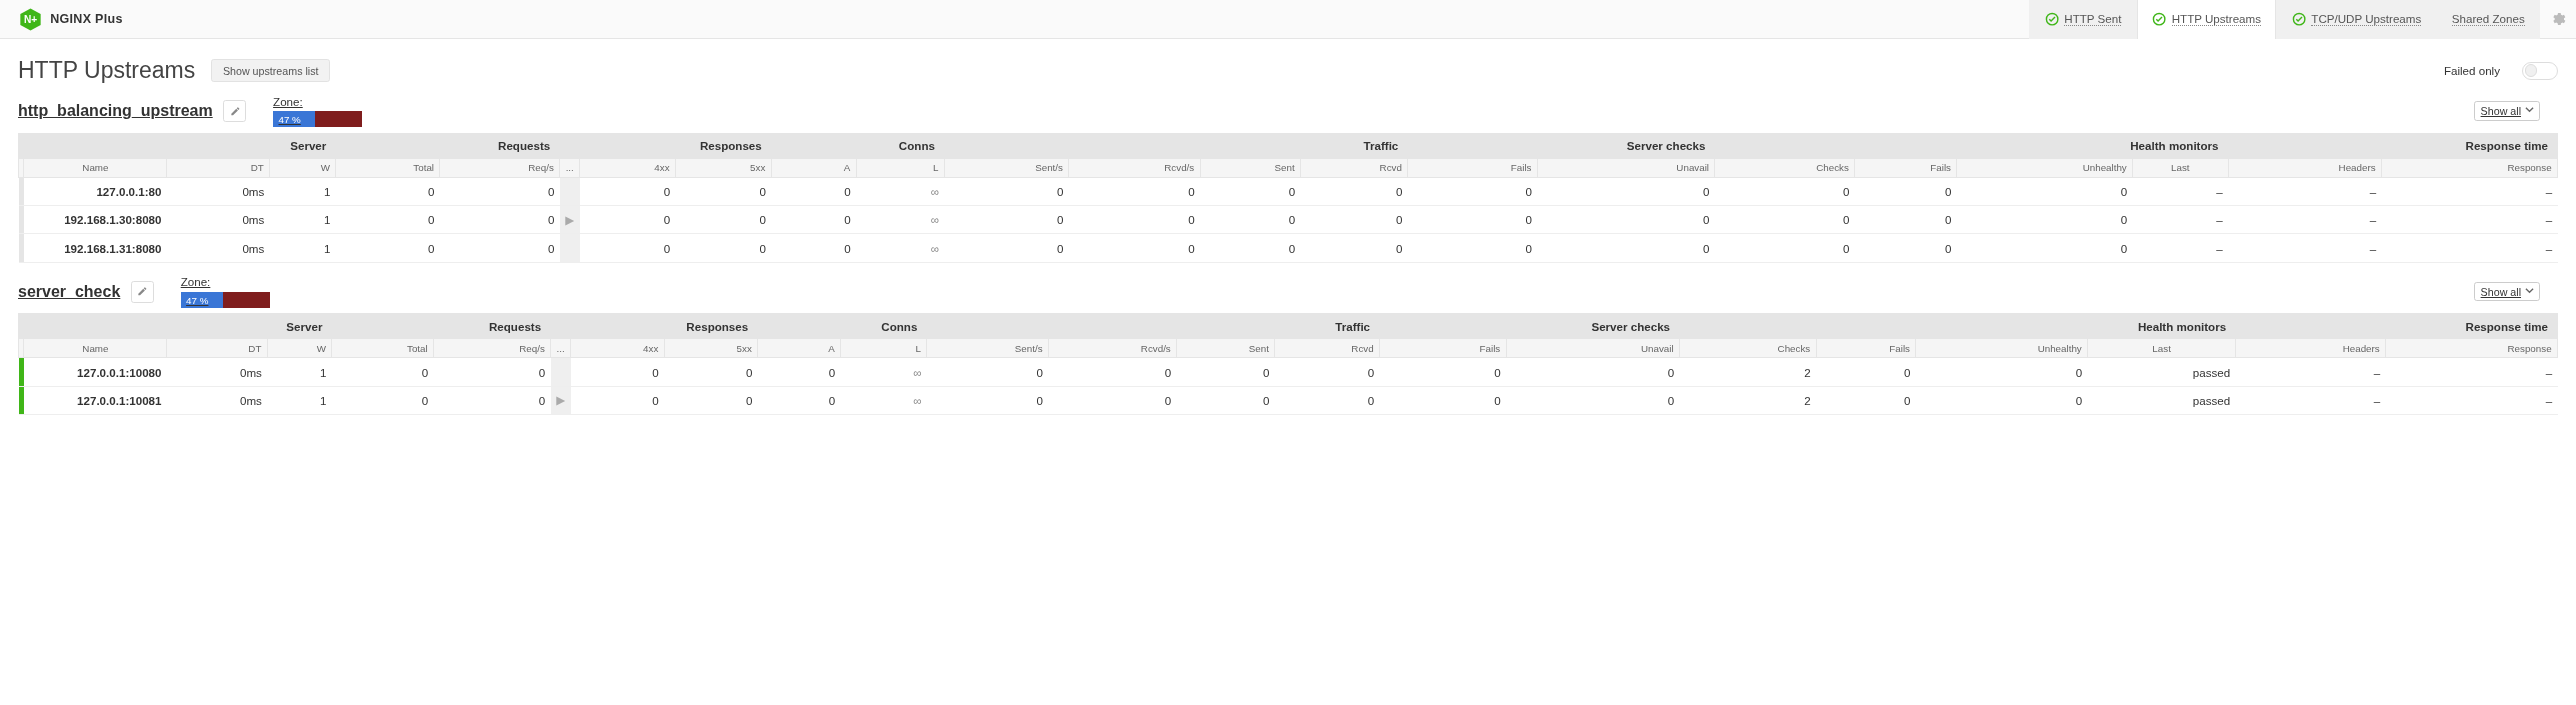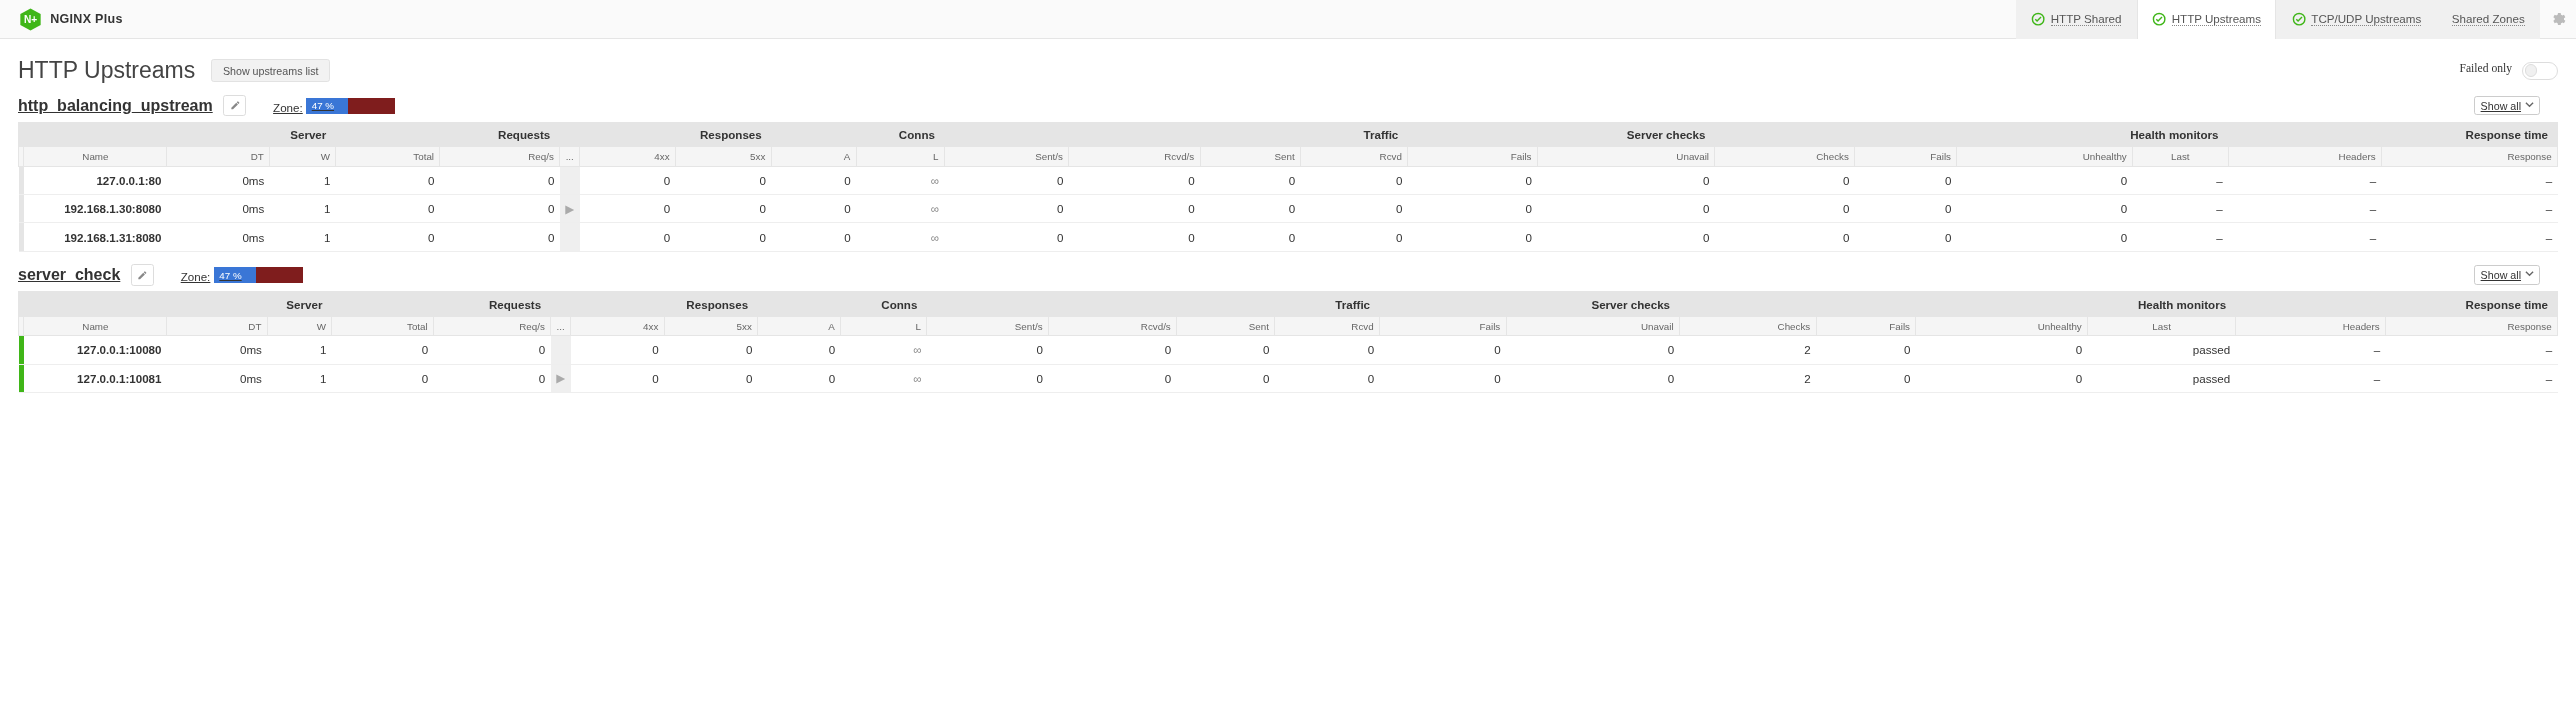--- a/index.html
+++ b/index.html
@@ -36,38 +36,38 @@
   .check-icon { width: 14.3px; height: 14.3px; }
   .gear { width: 36px; display:flex; align-items:center; justify-content:center; color:#bbb; cursor:pointer; height:39px; }
   .pagehdr {
     display:flex; align-items:center; padding: 18px 18px 7.2px 18px;
   }
   .pagetitle { font-size: 23px; font-weight: 300; color:#444; margin-right: 16px; }
   .btn-light {
     background:#f2f2f2; border:0.9px solid #e2e2e2; border-radius:2.7px;
     padding:4.5px 10.7px; font-size:10.7px; color:#555; cursor:pointer;
   }
-  .failed-only { margin-left:auto; display:flex; gap:10px; font-size:11.6px;font-family:Liberation Serif, serif; }
+  .failed-only { margin-left:auto; display:flex; align-items:center; gap:22px; font-size:11.6px; }
   .toggle {
     width: 36px; height: 18px; border-radius: 9px; border:0.9px solid #ddd; background:#fff;
     position:relative; cursor:pointer;
   }
   .toggle .knob {
     position:absolute; left:1.8px; top:1.8px; width:12.5px; height:12.5px; border-radius:50%;
     background:#f0f0f0; border:0.9px solid #ddd;
   }
   .upstream-hdr {
     display:flex; align-items:center; gap:10.7px; padding: 3.6px 18px 5.4px 18px; text-decoration: underline;
   }
   .up-name { font-size:16px; font-weight:700; }
   .iconbtn {
     width:23px; height:21.5px; border:0.9px solid #ddd; border-radius:2.7px; background:#fff;
     display:flex; align-items:center; justify-content:center; cursor:pointer; color:#888;
   }
-  .zone { font-size:11.6px; display:flex; align-items:flex-end; gap:3.6px; margin-left:16px;}
+  .zone { font-size:11.6px; display:flex; align-items:flex-start; gap:3.6px; margin-left:16px;flex-direction:column;}
   .meter {
     width: 89px; height: 16px; background:#7f1d1d; position:relative; display:flex; align-items:center;
   }
   .meter .fill { position:absolute; left:0; top:0; bottom:0; background:#3a76d6; }
   .meter .pct { position:relative; z-index:1; color:#fff; font-size:9.8px; padding-left:5.4px; }
   .showall {
     margin-left:auto; margin-right:18px;
     border:0.9px solid #ccc; border-radius:2.7px; background:#fff;
     padding:2.7px 5.4px; font-size:10.7px; display:flex; align-items:flex-start; gap:3.6px; cursor:pointer;
   }
@@ -105,21 +105,21 @@
     </svg>
     <span class="brand">NGINX Plus</span>
   </div>
   <div class="nav-spacer"></div>
 
   <div class="tab plain">
     <svg class="check-icon" viewBox="0 0 20 20">
         <circle cx="10" cy="10" r="8" fill="none" stroke="#3fb618" stroke-width="2"></circle>
         <path d="M6 10 l2.5 2.5 L14 7" fill="none" stroke="#3fb618" stroke-width="2"></path>
       </svg>
-    <span class="under">HTTP Shared</span>
+    <span class="under">HTTP Sent</span>
   </div>
   <div class="tab active">
     <svg class="check-icon" viewBox="0 0 20 20">
         <circle cx="10" cy="10" r="8" fill="none" stroke="#3fb618" stroke-width="2"></circle>
         <path d="M6 10 l2.5 2.5 L14 7" fill="none" stroke="#3fb618" stroke-width="2"></path>
       </svg>
     <span class="under">HTTP Upstreams</span>
   </div>
   <div class="tab plain">
     <svg class="check-icon" viewBox="0 0 20 20">

